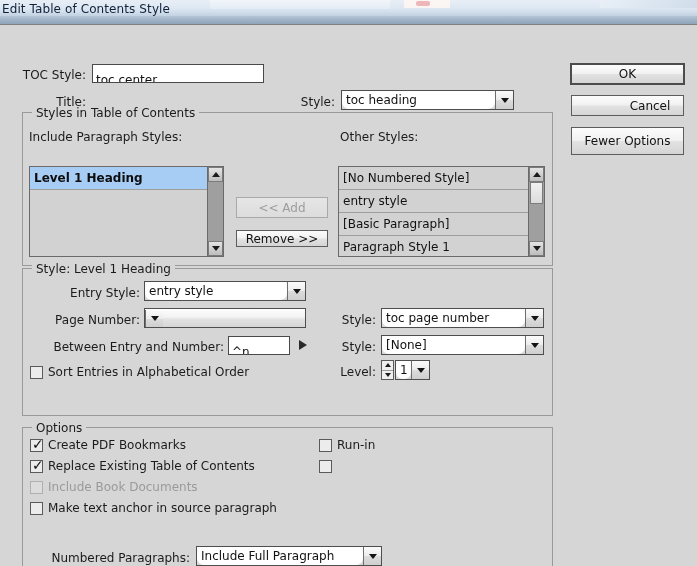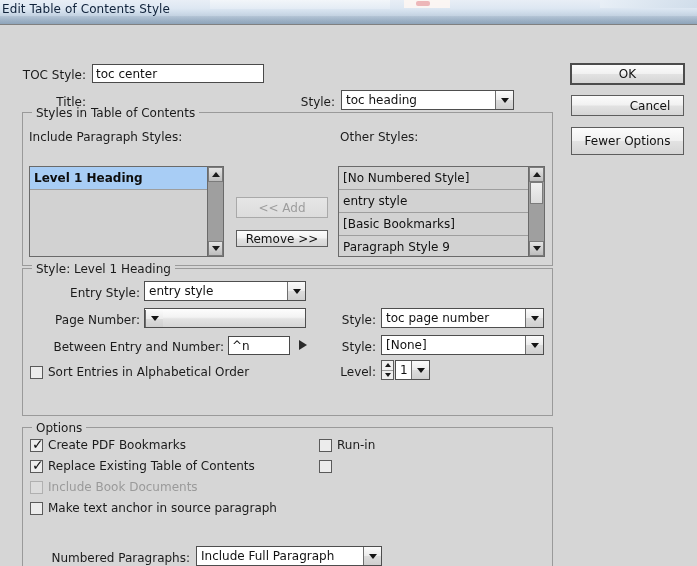--- a/index.html
+++ b/index.html
@@ -71,21 +71,21 @@
 
   
   .textfield {
     position: absolute;
     background: #ffffff;
     border: 1px solid #4a4a4a;
     box-sizing: border-box;
     font-family: "DejaVu Sans", "Liberation Sans", sans-serif;
     font-size: 12px;
     color: #111;
-    padding: 0 0 0 3px;
+    padding: 6px 0 0 3px;
     line-height: 18px;
     height: 19px;
     outline: none;
     white-space: nowrap;
     overflow: hidden;
   }
 
   
   .dropdown {
     position: absolute;
@@ -97,20 +97,21 @@
   }
   .dropdown .dd-text {
     flex: 1 1 auto;
     background: #ffffff;
     line-height: 18px;
     font-size: 12px;
     padding-left: 4px;
     color: #111;
     white-space: nowrap;
     overflow: hidden;
+    border-radius: 7px;
   }
   .dropdown .dd-btn {
     width: 17px; flex: 0 0 17px;
     border-left: 1px solid #6e6e6e;
     background: linear-gradient(to bottom, #fbfbfb 0%, #ececec 50%, #dcdcdc 51%, #cfcfcf 100%);
     display: flex; align-items: center; justify-content: center;
   }
   .caret-down {
     width: 0; height: 0;
     border-left: 4px solid transparent;
@@ -303,22 +304,22 @@
       </div>
     </div>
 
     <div class="button disabled" style="left:236px; top:172px; width:92px; height:21px;">&lt;&lt; Add</div>
     <div class="button" style="left:236px; top:205px; width:92px; height:17px;">Remove &gt;&gt;</div>
 
     <div class="listbox styled" style="left:338px; top:141px; width:207px; height:91px;">
       <div class="items">
         <div class="row">[No Numbered Style]</div>
         <div class="row">entry style</div>
-        <div class="row">[Basic Bookmarks]</div>
-        <div class="row plain">Paragraph Style 9</div>
+        <div class="row">[Basic Paragraph]</div>
+        <div class="row plain">Paragraph Style 1</div>
       </div>
       <div class="vscroll">
         <div class="sb-btn">
           <span class="tri-up"></span>
         </div>
         <div class="sb-track">
           <div class="sb-thumb" style="top:0px; height:22px;"></div>
         </div>
         <div class="sb-btn">
           <span class="tri-dn"></span>

